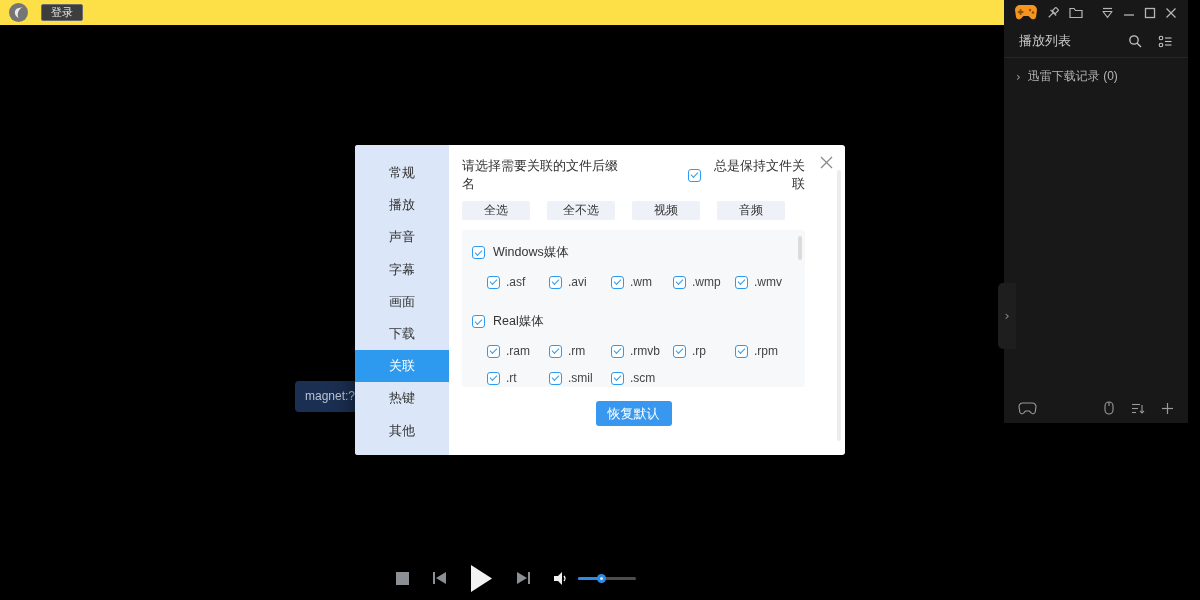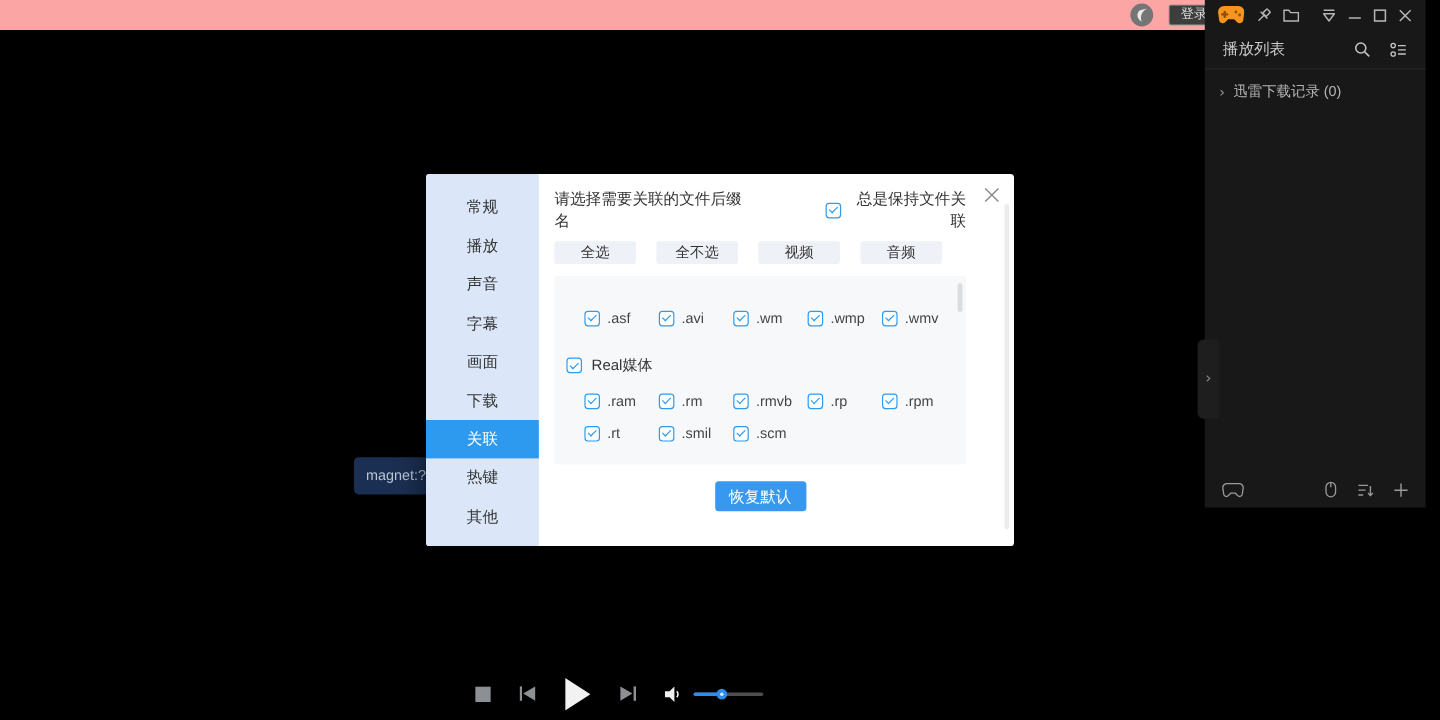--- a/index.html
+++ b/index.html
@@ -1,20 +1,20 @@
 <!DOCTYPE html>
 <html><head>
 <meta charset="utf-8">
 <style>
   * { margin:0; padding:0; box-sizing:border-box; }
   html,body { width:1200px; height:600px; overflow:hidden; }
   body { background:#000; font-family:"Liberation Sans","DejaVu Sans",sans-serif; position:relative; }
 
   
-  .titlebar { position:absolute; left:0; top:0; width:1016px; height:25px; background:#fca5a5; display:flex; align-items:center;justify-content:flex-end; }
+  .titlebar { position:absolute; left:0; top:0; width:1016px; height:25px; background:#fde047; display:flex; align-items:center; }
   .avatar { width:19px; height:19px; border-radius:50%; background:#757575; margin-left:9px; overflow:hidden; position:relative; }
   .avatar svg { position:absolute; left:2px; top:2px; }
   .login-btn { margin-left:13px; height:17px; line-height:15px; padding:0 9px; background:#3d3d3d; border:1px solid #6d6d6d; border-radius:2px; color:#e2e2e2; font-size:11px; cursor:pointer; }
 
   
   .side-panel { position:absolute; left:1004px; top:0; width:184px; height:423px; background:#181818; }
   .panel-titlebar { height:25px; display:flex; align-items:center; padding:0 11px; gap:9px; }
   .panel-titlebar .sep { width:1px; height:12px; background:#4a4a4a; }
   .wicon { display:flex; align-items:center; justify-content:center; width:16px; height:16px; cursor:pointer; }
   .panel-header { height:33px; display:flex; align-items:center; padding:0 15px; border-bottom:1px solid #262626; }
@@ -258,20 +258,24 @@
     <div class="filter-row">
         <div class="filter-btn">全选</div>
         <div class="filter-btn">全不选</div>
         <div class="filter-btn">视频</div>
         <div class="filter-btn">音频</div>
       </div>
 
     <div class="ext-list">
       <div class="inner-scroll-thumb"></div>
     <div class="group">
+          <div class="group-head">
+            <span class="cb"></span>
+            <span class="glabel">Windows媒体</span>
+          </div>
           <div class="ext-grid">
             <span class="ext-item">
               <span class="cb"></span>
               <span class="elabel">.asf</span>
             </span>
             <span class="ext-item">
               <span class="cb"></span>
               <span class="elabel">.avi</span>
             </span>
             <span class="ext-item">

